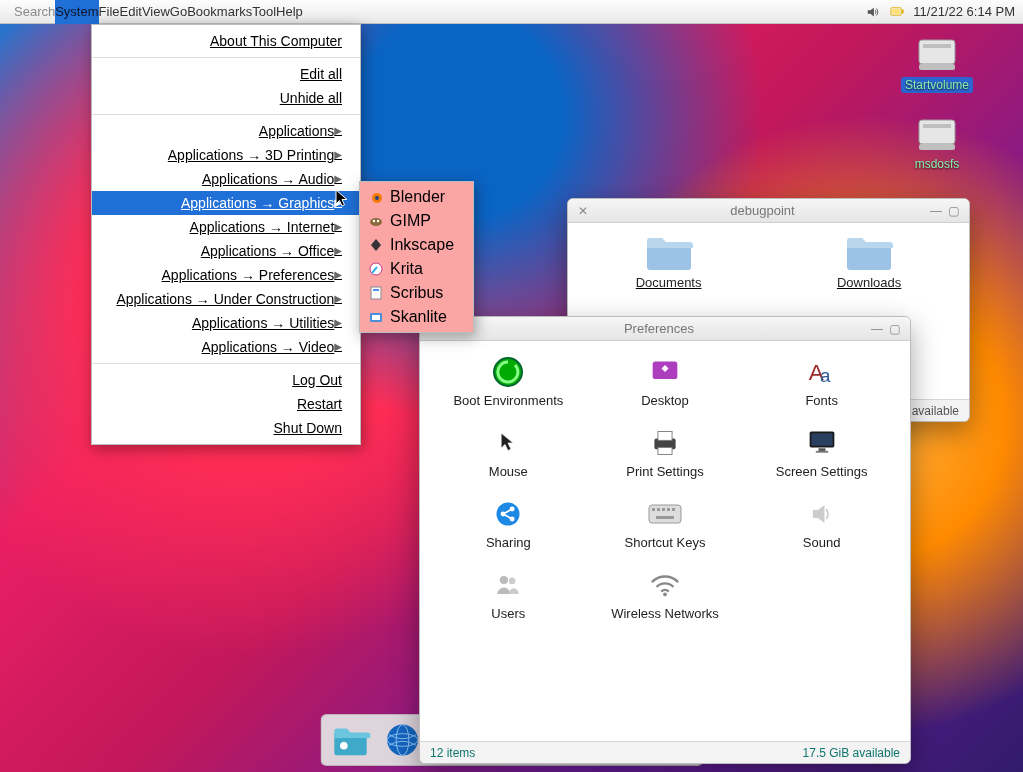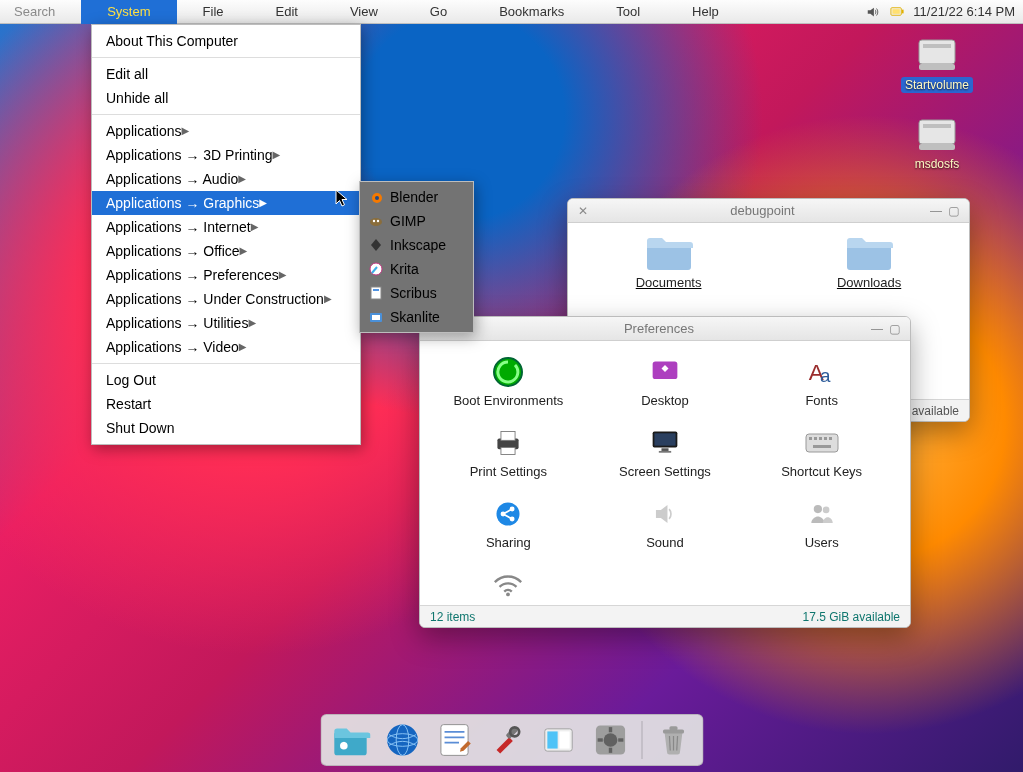--- a/index.html
+++ b/index.html
@@ -11,41 +11,41 @@
   radial-gradient(circle at 45% 15%, #0a64c4 0%, #0a64c4 12%, rgba(10,100,196,0) 35%),
   radial-gradient(circle at 25% 38%, #ff2d55 0%, #ff2d55 18%, rgba(255,45,85,0) 40%),
   linear-gradient(135deg, #1e78d2 0%, #e91e63 30%, #c2185b 50%, #6a1b9a 75%, #311b6b 100%);
 }
 
 
 .menubar { position: absolute; top: 0; left: 0; right: 0; height: 24px;
   background: linear-gradient(#fdfdfd, #e9e9e9); border-bottom: 1px solid #bfbfbf;
   display: flex; align-items: center; font-size: 13px; color: #333; z-index: 100; }
 .menubar .left { display: flex; align-items: center; }
-.menubar .item { padding: 0 26px; line-height: 24px; cursor: default; }
+.menubar .item { padding: 0 0; line-height: 24px; cursor: default; }
 .menubar .item.search { color: #8a8a8a; padding-left: 14px; }
-.menubar .item.active { background: #1f6fd6; color: #fde047; }
+.menubar .item.active { background: #1f6fd6; color: #0f172a; }
 .menubar .right { margin-left: auto; display: flex; align-items: center; padding-right: 8px; gap: 8px; }
 .menubar .clock { font-size: 13px; }
 .menubar .tray-icon { width: 16px; height: 16px; display:flex; align-items:center; justify-content:center;}
 
 
 .menu { position: absolute; top: 24px; left: 91px; width: 270px; background: #fff;
   border: 1px solid #bdbdbd; box-shadow: 2px 4px 14px rgba(0,0,0,.35);
   font-size: 14px; z-index: 200; padding: 4px 0; }
-.menu .mi { padding: 3px 18px 3px 14px; cursor: default; display: flex; align-items: center; justify-content: flex-start; line-height: 18px; }
+.menu .mi { padding: 3px 18px 3px 14px; cursor: default; display: flex; align-items: center; justify-content: flex-end; line-height: 18px; text-decoration: underline; }
 .menu .mi.hover { background: #1f6fd6; color: #fff; }
 .menu .sep { height: 1px; background: #ddd; margin: 4px 0; }
 .menu .arrow { font-size: 10px; color: #666; }
 .menu .mi.hover .arrow { color: #fff; }
 
 
-.submenu { position: absolute; top: 181px; left: 359px; width: 115px; background: #737373;
+.submenu { position: absolute; top: 181px; left: 359px; width: 115px; background: #fca5a5;
   border: 1px solid #bdbdbd; box-shadow: 2px 4px 14px rgba(0,0,0,.35);
-  font-size: 14px; z-index: 201; padding: 3px 0; }
+  font-size: 16px; z-index: 201; padding: 3px 0; }
 .submenu .smi { padding: 3px 10px 3px 8px; display: flex; align-items: center; gap: 6px; line-height: 18px; }
 .submenu .ico { width: 16px; height: 16px; display: inline-flex; align-items: center; justify-content: center; }
 
 
 .window { position: absolute; background: #fff; border: 1px solid #bcbcbc; border-radius: 6px;
   box-shadow: 0 10px 28px rgba(0,0,0,.35); overflow: hidden; }
 .titlebar { height: 24px; background: linear-gradient(#f6f6f6,#e5e5e5); border-bottom: 1px solid #cfcfcf;
   display: flex; align-items: center; position: relative; }
 .titlebar .title { position: absolute; left: 0; right: 12px; text-align: center; font-size: 13px; color: #777; }
 .titlebar .controls-left { display: flex; gap: 0; padding-left: 6px; z-index: 1;}
@@ -55,30 +55,30 @@
 
 
 .win-debug { top: 198px; left: 567px; width: 403px; height: 224px; z-index: 50; }
 .win-debug .body { height: calc(100% - 24px - 22px); display: flex; justify-content: space-around; padding-top: 10px; }
 .folder-item { display: flex; flex-direction: column; align-items: center; gap: 4px; font-size: 13px; color: #222; }
 .folder-icon { width: 48px; height: 38px; }
 .win-debug .statusbar { height: 22px; border-top: 1px solid #d6d6d6; background:#f3f3f3;
   display:flex; align-items:center; justify-content:flex-end; padding: 0 10px; font-size: 12px; color:#555;}
 
 
-.win-prefs { top: 316px; left: 419px; width: 492px; height: 312px; z-index: 60; }
+.win-prefs { top: 316px; left: 419px; width: 492px; height: 448px; z-index: 60; }
 .win-prefs .grid { display: grid; grid-template-columns: repeat(3, 1fr); row-gap: 18px; padding: 14px 10px 8px; }
 .pref-item { display: flex; flex-direction: column; align-items: center; gap: 4px; font-size: 13px; color: #222; }
 .pref-icon { width: 34px; height: 34px; display:flex; align-items:center; justify-content:center; }
 .win-prefs .statusbar { position:absolute; bottom:0; left:0; right:0; height: 22px; border-top: 1px solid #d6d6d6; background:#f3f3f3;
   display:flex; align-items:center; justify-content: space-between; padding: 0 10px; font-size: 12px; color:#0f766e;}
 
 
 .desktop-icon { position: absolute; display:flex; flex-direction:column; align-items:center; gap:3px; width: 80px; }
-.desktop-icon .lbl { font-size: 12px; color: #fef9c3; text-shadow: 0 1px 2px rgba(0,0,0,.8); text-align:center; }
+.desktop-icon .lbl { font-size: 12px; color: #86efac; text-shadow: 0 1px 2px rgba(0,0,0,.8); text-align:center; }
 .desktop-icon.sel .lbl { background: #2b66d0; border-radius: 3px; padding: 1px 4px; }
 .drive-icon { width: 44px; height: 40px; }
 
 
 .dock { position: absolute; bottom: 6px; left: 50%; transform: translateX(-50%);
   background: rgba(228,228,228,.92); border: 1px solid rgba(0,0,0,.15); border-radius: 6px;
   padding: 4px 8px; display: flex; gap: 10px; z-index: 40; align-items:center;}
 .dock .dock-item { width: 42px; height: 42px; display:flex; align-items:center; justify-content:center; }
 .dock .divider { width:1px; height:38px; background: rgba(0,0,0,.2); }
 
@@ -325,70 +325,78 @@
       <div class="pref-icon">
           <svg viewBox="0 0 34 34" width="32" height="32">
             <text x="3" y="26" font-size="24" font-family="Georgia" fill="#9a2d2d">A</text>
             <text x="15" y="28" font-size="20" font-family="Arial" fill="#2d5c9a">a</text>
           </svg>
         </div>
       <span>Fonts</span>
     </div>
     <div class="pref-item">
       <div class="pref-icon">
+          <svg viewBox="0 0 34 34" width="26" height="26">
+            <path d="M8 4l0 20 5-5 4 8 4-2-4-8h7z" fill="#222" stroke="#fff" stroke-width="1"></path>
+          </svg>
+        </div>
+      <span>Mouse</span>
+    </div>
+    <div class="pref-item">
+      <div class="pref-icon">
           <svg viewBox="0 0 34 34" width="30" height="30">
             <rect x="5" y="12" width="24" height="12" rx="2" fill="#444"></rect>
             <rect x="9" y="4" width="16" height="10" fill="#fff" stroke="#777"></rect>
             <rect x="9" y="22" width="16" height="8" fill="#fff" stroke="#777"></rect>
           </svg>
         </div>
       <span>Print Settings</span>
     </div>
     <div class="pref-item">
       <div class="pref-icon">
           <svg viewBox="0 0 34 34" width="32" height="30">
             <rect x="3" y="4" width="28" height="18" rx="2" fill="#1a1a1a"></rect>
             <rect x="5" y="6" width="24" height="14" fill="#2a3f5f"></rect>
             <rect x="13" y="23" width="8" height="3" fill="#555"></rect>
             <rect x="10" y="26" width="14" height="2" fill="#777"></rect>
           </svg>
         </div>
       <span>Screen Settings</span>
+    </div>
+    <div class="pref-item">
+      <div class="pref-icon">
+          <svg viewBox="0 0 34 34" width="28" height="28">
+            <circle cx="17" cy="17" r="14" fill="#1e88e5"></circle>
+            <circle cx="11" cy="17" r="3" fill="#fff"></circle>
+            <circle cx="22" cy="11" r="3" fill="#fff"></circle>
+            <circle cx="22" cy="23" r="3" fill="#fff"></circle>
+            <path d="M11 17L22 11M11 17L22 23" stroke="#fff" stroke-width="2"></path>
+          </svg>
+        </div>
+      <span>Sharing</span>
     </div>
     <div class="pref-item">
       <div class="pref-icon">
           <svg viewBox="0 0 34 20" width="34" height="20">
             <rect x="1" y="1" width="32" height="18" rx="3" fill="#ddd" stroke="#999"></rect>
             <g fill="#999">
               <rect x="4" y="4" width="3" height="3"></rect>
               <rect x="9" y="4" width="3" height="3"></rect>
               <rect x="14" y="4" width="3" height="3"></rect>
               <rect x="19" y="4" width="3" height="3"></rect>
               <rect x="24" y="4" width="3" height="3"></rect>
               <rect x="8" y="12" width="18" height="3"></rect>
             </g>
           </svg>
         </div>
       <span>Shortcut Keys</span>
     </div>
     <div class="pref-item">
       <div class="pref-icon">
           <svg viewBox="0 0 34 34" width="28" height="28">
-            <circle cx="17" cy="17" r="14" fill="#1e88e5"></circle>
-            <circle cx="11" cy="17" r="3" fill="#fff"></circle>
-            <circle cx="22" cy="11" r="3" fill="#fff"></circle>
-            <circle cx="22" cy="23" r="3" fill="#fff"></circle>
-            <path d="M11 17L22 11M11 17L22 23" stroke="#fff" stroke-width="2"></path>
-          </svg>
-        </div>
-      <span>Sharing</span>
-    </div>
-    <div class="pref-item">
-      <div class="pref-icon">
-          <svg viewBox="0 0 34 34" width="28" height="28">
             <path fill="#ccc" d="M6 12h6l8-6v22l-8-6H6z"></path>
             <path stroke="#ccc" fill="none" stroke-width="2" d="M22 11c3 3 3 9 0 12"></path>
           </svg>
         </div>
       <span>Sound</span>
     </div>
     <div class="pref-item">
       <div class="pref-icon">
           <svg viewBox="0 0 34 34" width="30" height="28">
             <circle cx="12" cy="11" r="5" fill="#bbb"></circle>

